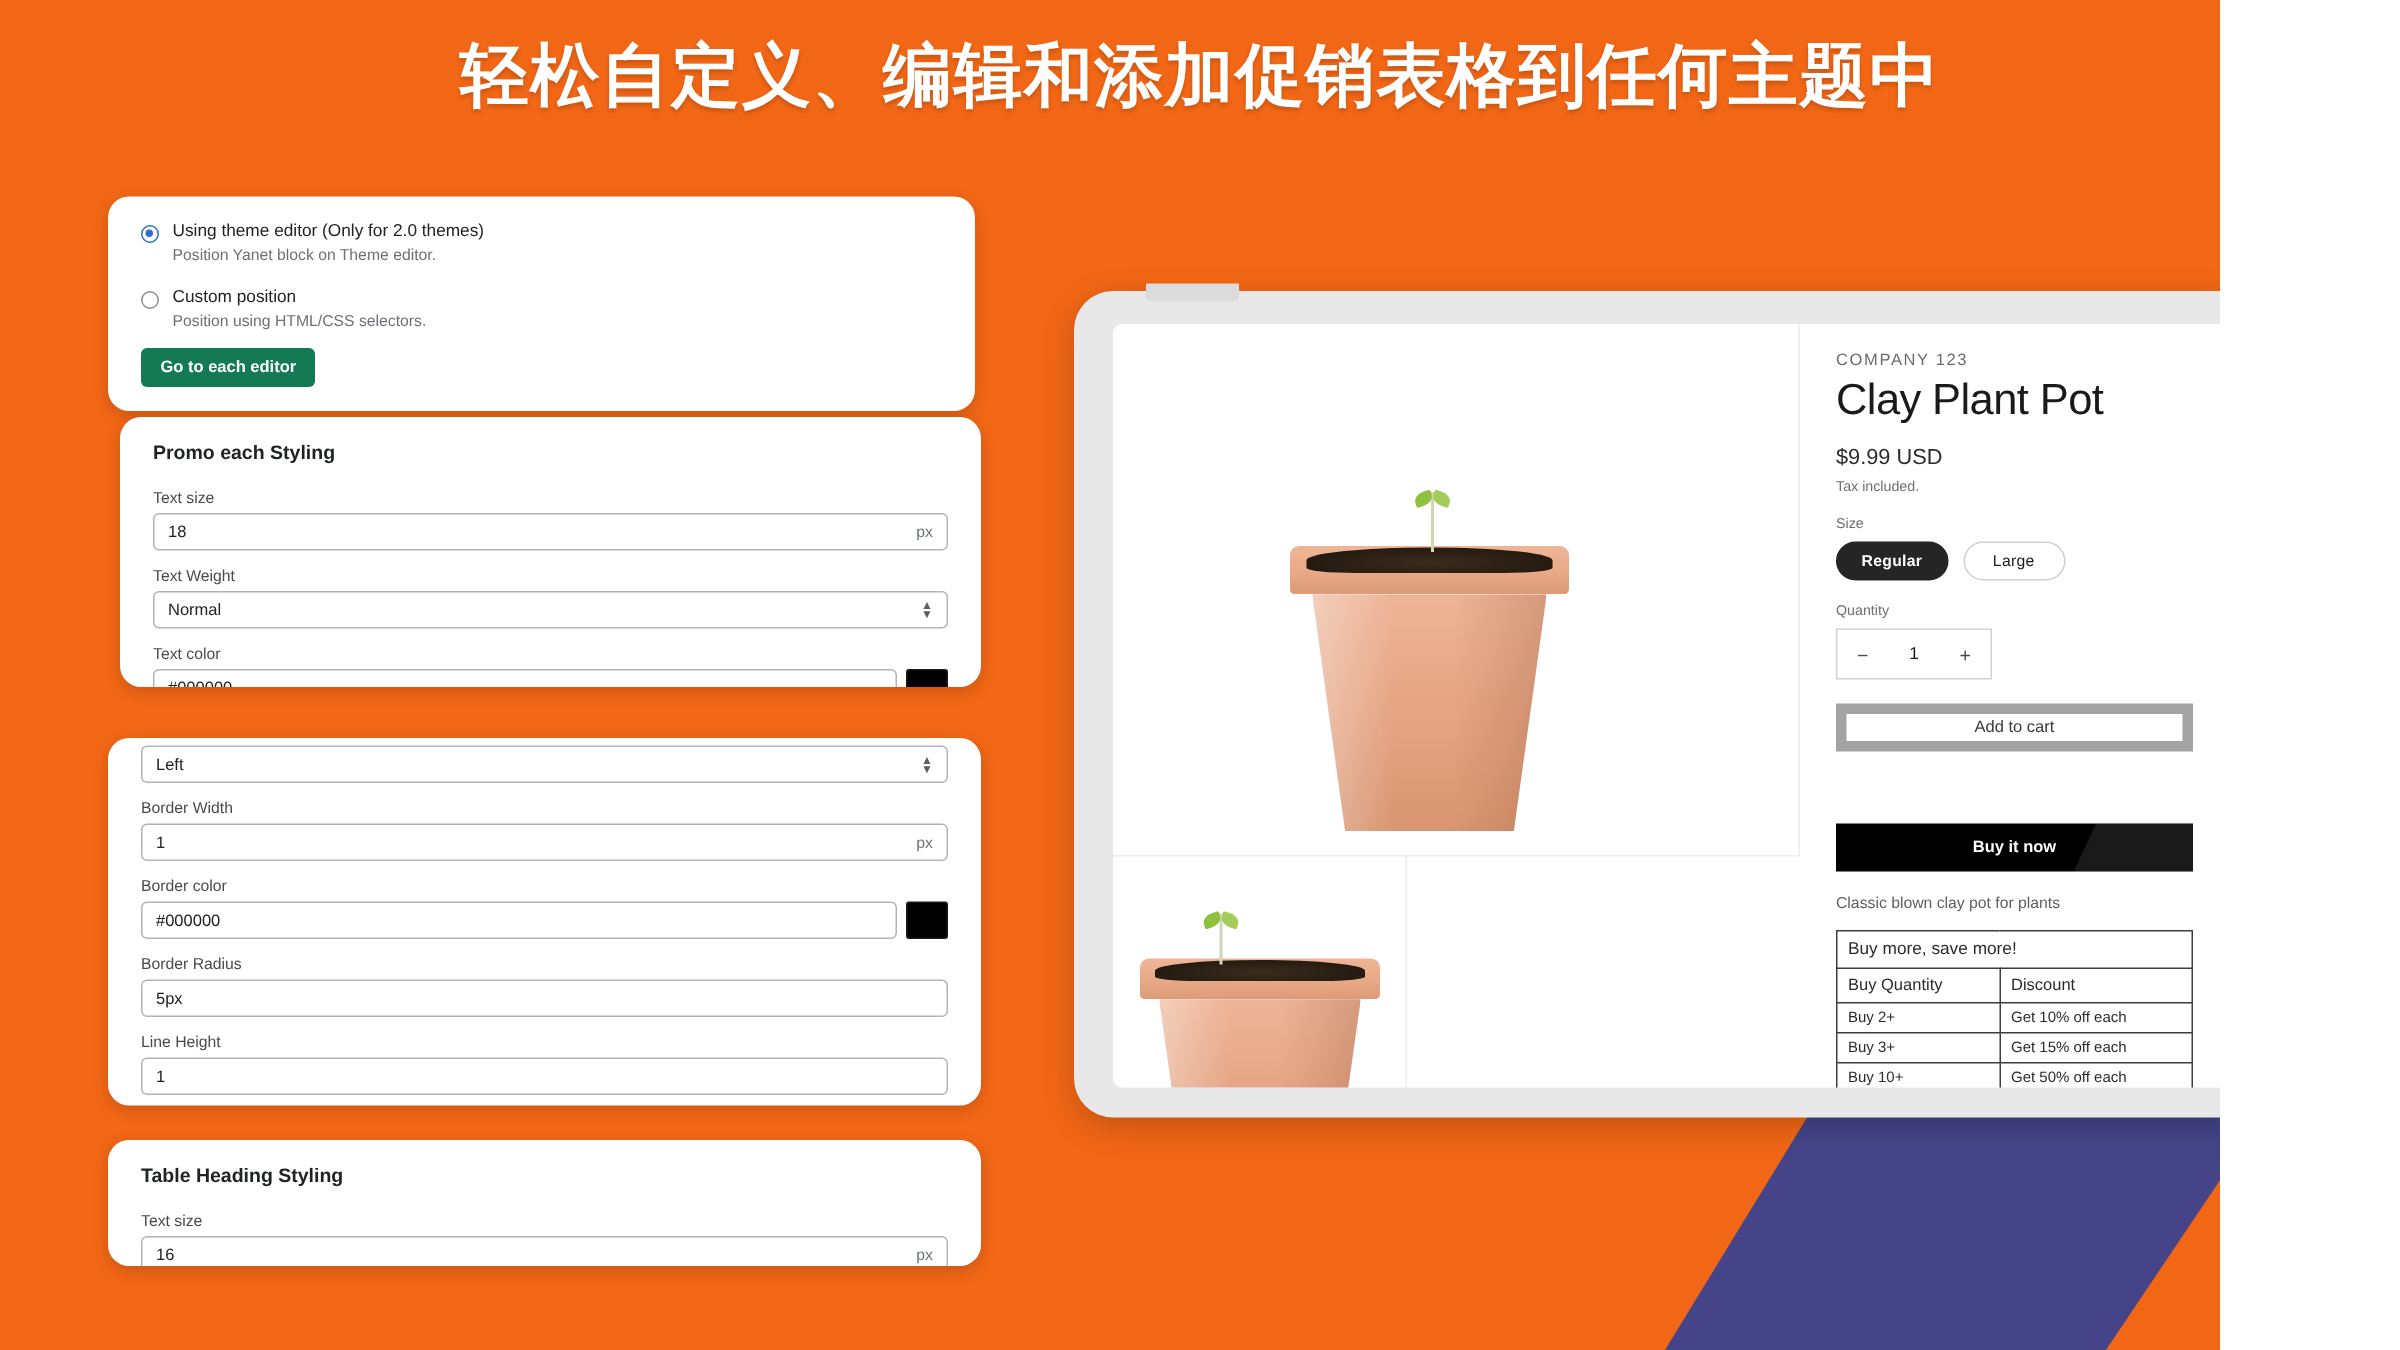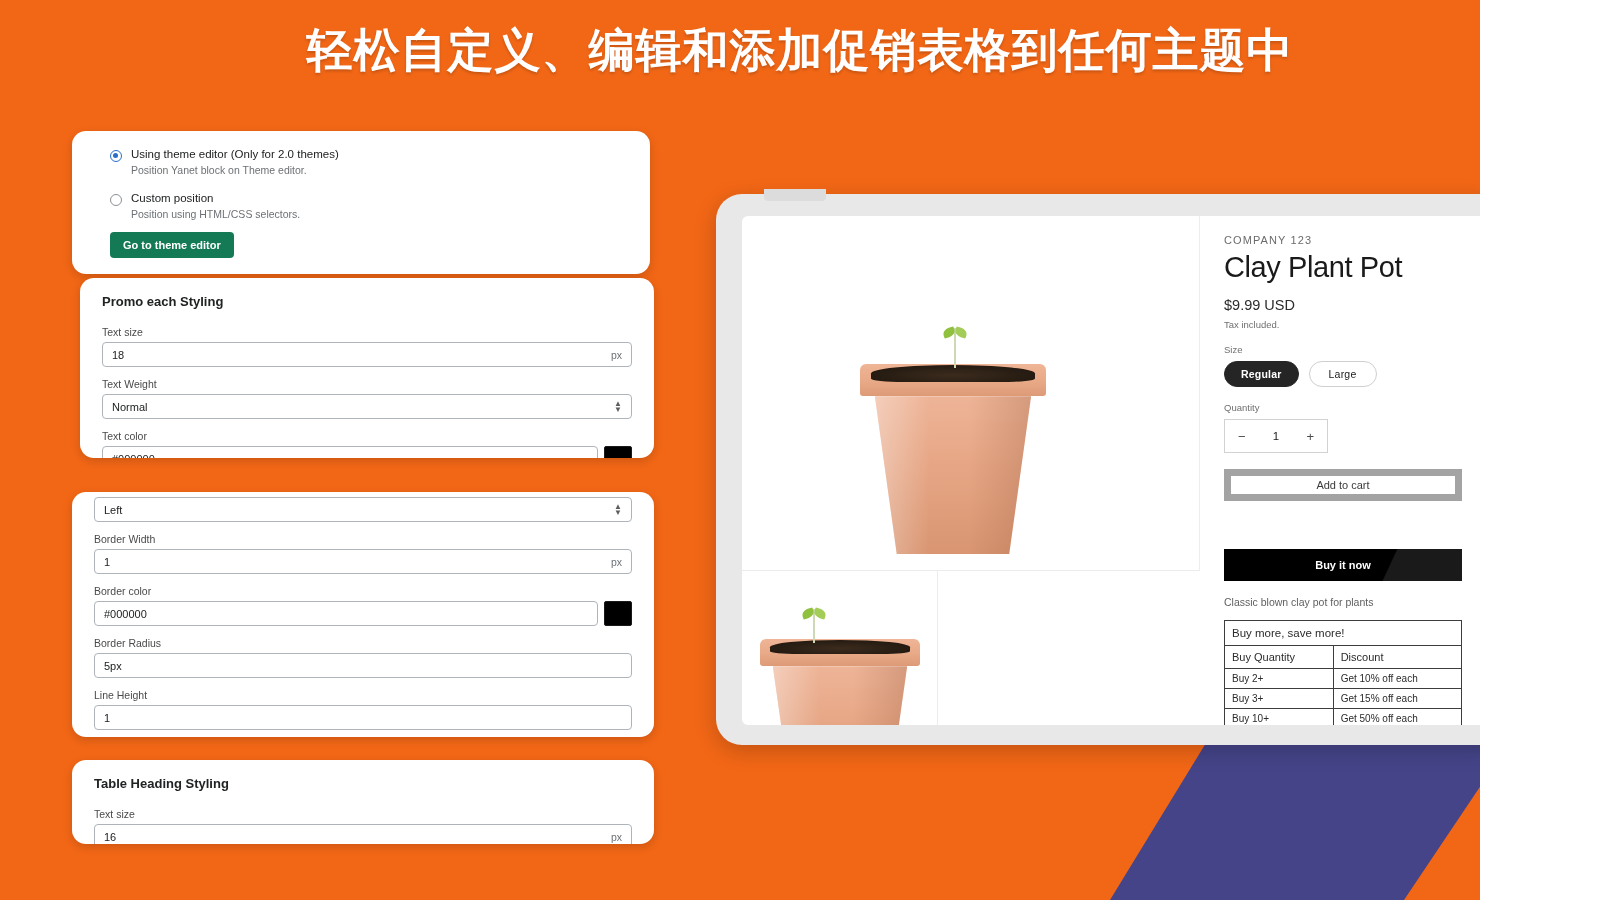--- a/index.html
+++ b/index.html
@@ -33,21 +33,21 @@
 
   
   .card {
     position: absolute;
     background: #ffffff;
     border-radius: 14px;
     box-shadow: 0 3px 10px rgba(0,0,0,0.16);
     overflow: hidden;
     z-index: 6;
   }
-  #card-position { left: 72px; top: 131px; width: 578px; height: 143px; padding-left: 16px; }
+  #card-position { left: 72px; top: 131px; width: 578px; height: 143px; }
   #card-promo    { left: 80px; top: 278px; width: 574px; height: 180px; }
   #card-border   { left: 72px; top: 492px; width: 582px; height: 245px; }
   #card-heading  { left: 72px; top: 760px; width: 582px; height: 84px; }
 
   .card-inner { padding: 16px 22px 10px 22px; }
 
   .radio-row { display: flex; align-items: flex-start; gap: 9px; margin-bottom: 2px; }
   .radio {
     width: 12px; height: 12px; border-radius: 50%;
     border: 1.4px solid #8c9196; background: #fff;
@@ -267,21 +267,21 @@
         <span class="radio-label">Using theme editor (Only for 2.0 themes)</span>
       </div>
       <div class="radio-help">Position Yanet block on Theme editor.</div>
 
       <div class="radio-row">
         <span class="radio"></span>
         <span class="radio-label">Custom position</span>
       </div>
       <div class="radio-help last">Position using HTML/CSS selectors.</div>
 
-      <button class="btn-green">Go to theme editor</button>
+      <button class="btn-green">Go to each editor</button>
     </div>
   </div>
 
   <div class="card" id="card-promo">
     <div class="card-inner">
       <div class="section-title">Promo each Styling</div>
 
       <div class="field">
         <div class="field-label">Text size</div>
         <div class="input">

